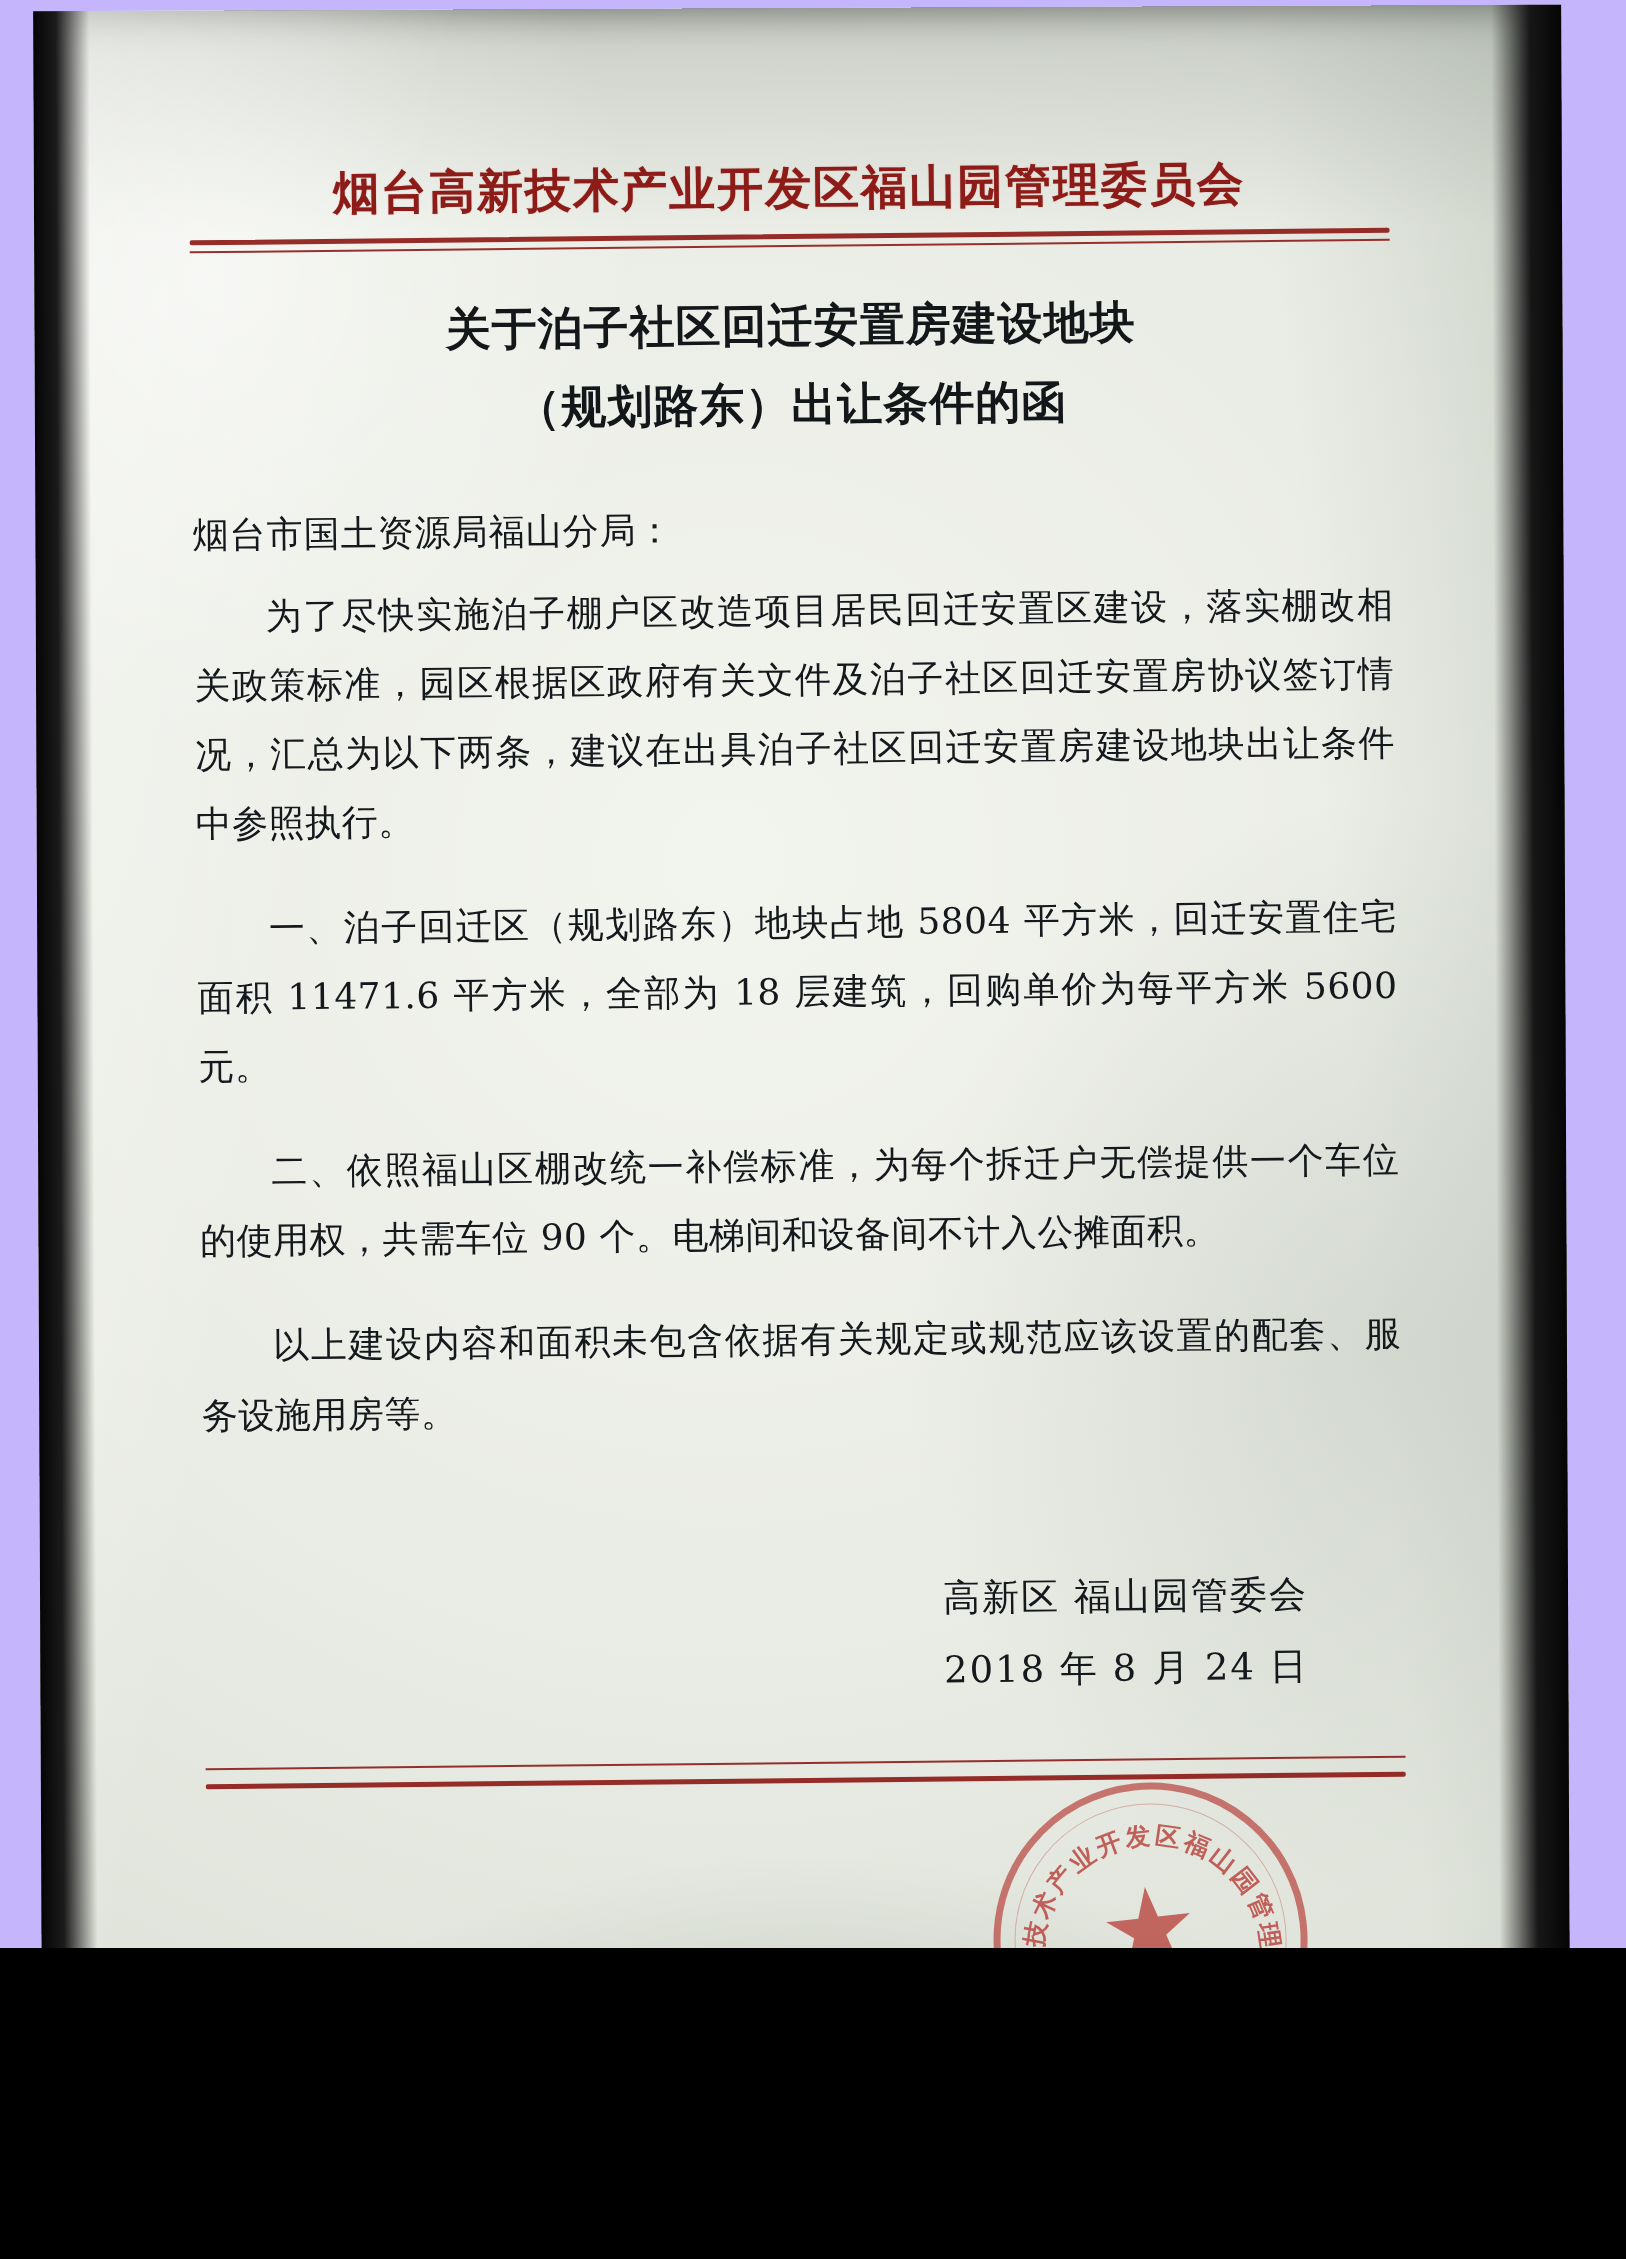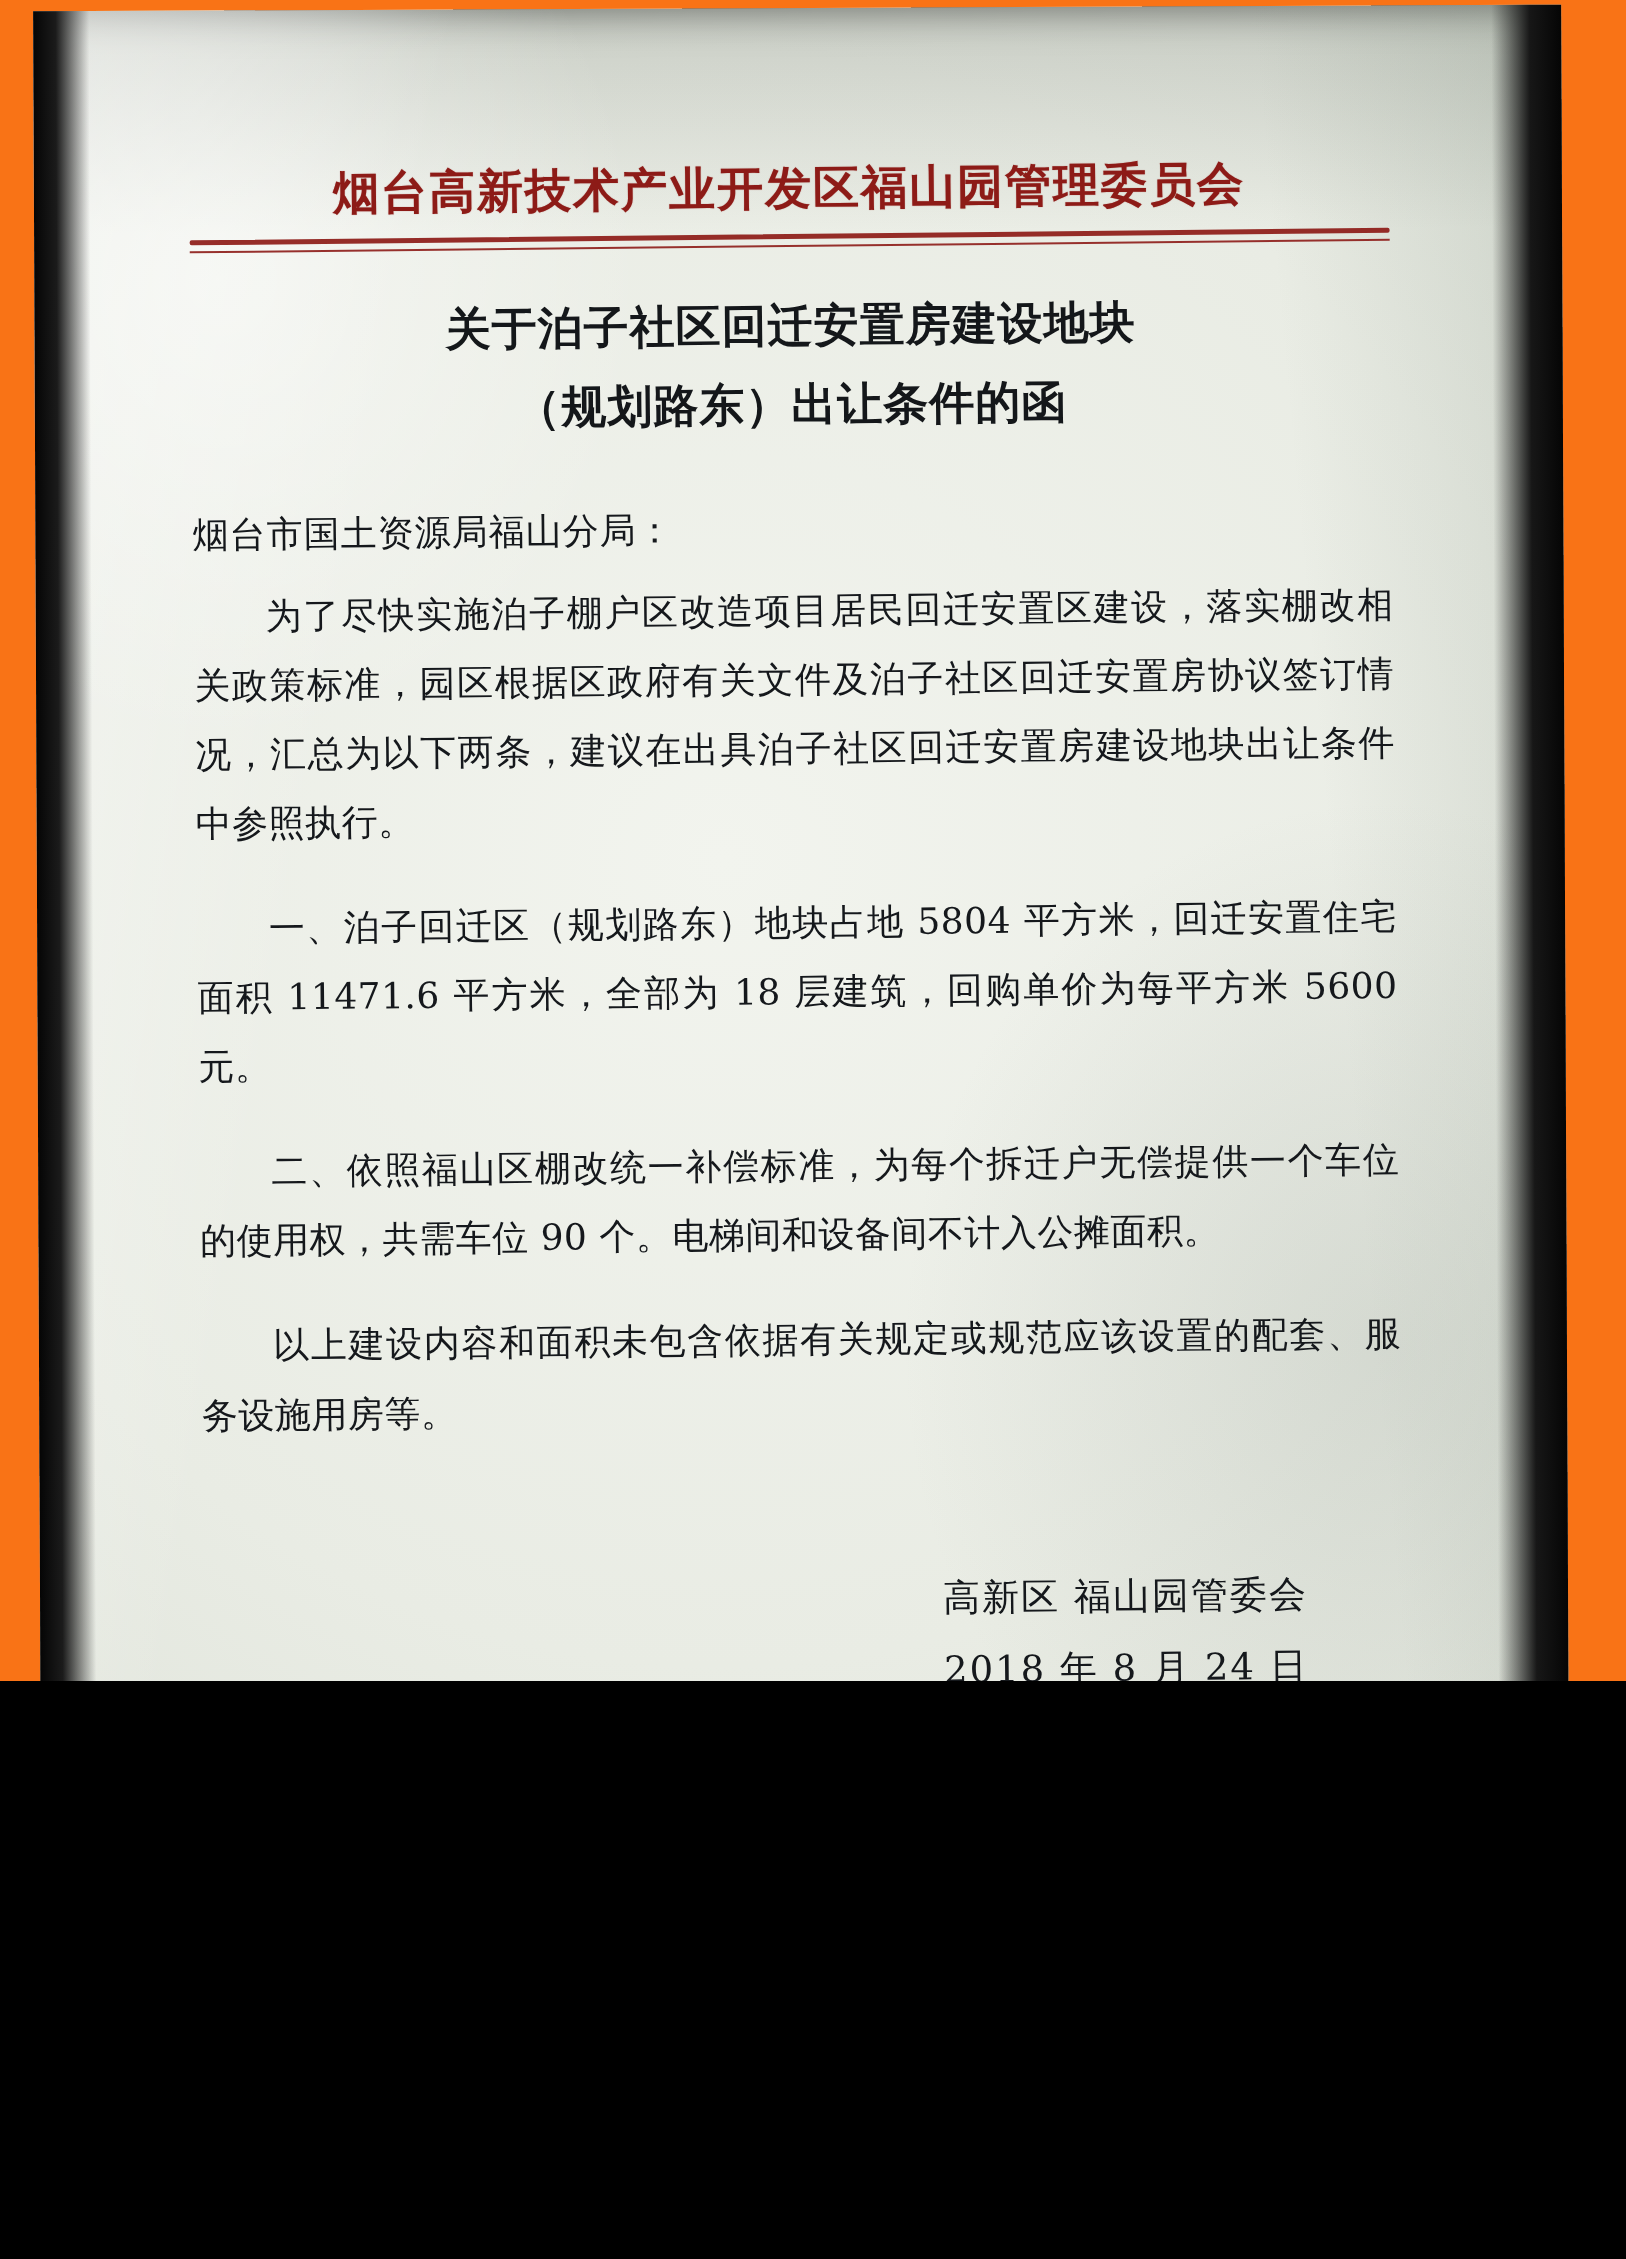--- a/index.html
+++ b/index.html
@@ -11,22 +11,22 @@
     width: 1626px;
     height: 2259px;
     overflow: hidden;
     font-family: "DejaVu Serif", "Liberation Serif", serif;
   }
 
   
   .photo {
     position: relative;
     width: 1626px;
-    height: 1681px;
-    background: #f97316;
+    height: 1948px;
+    background: #c4b5fd;
     overflow: hidden;
   }
 
   
   .paper {
     position: absolute;
     left: 38px;
     top: 8px;
     width: 1528px;
     height: 2240px;

